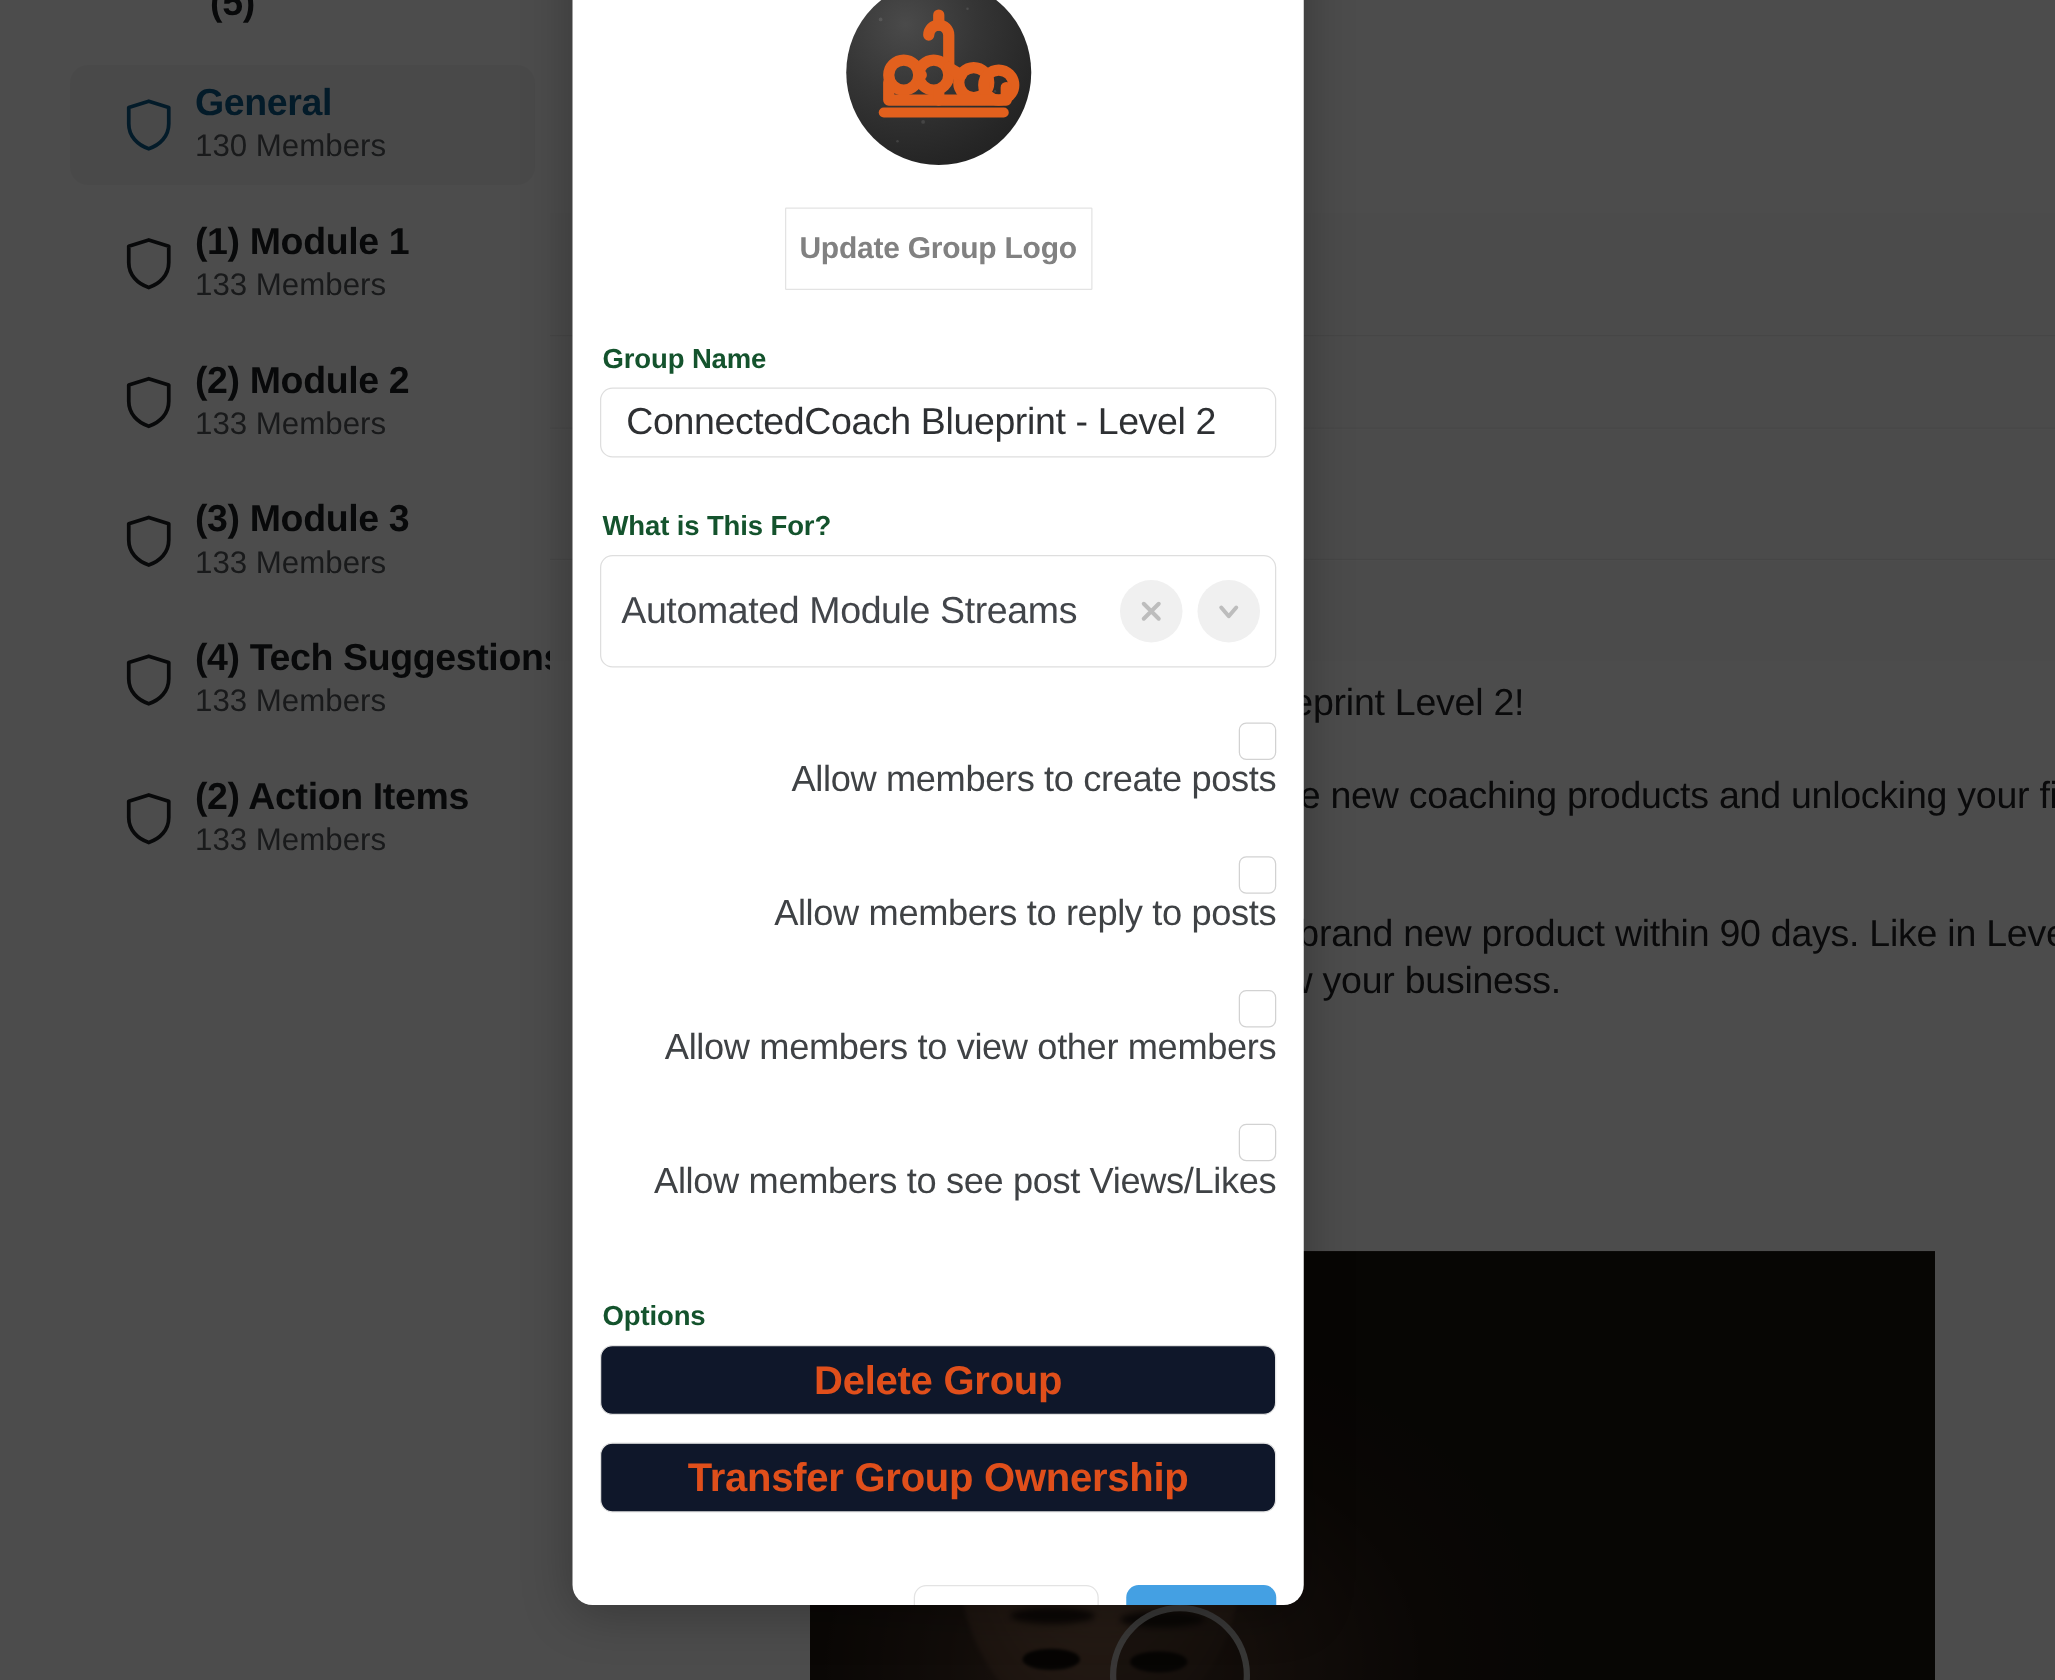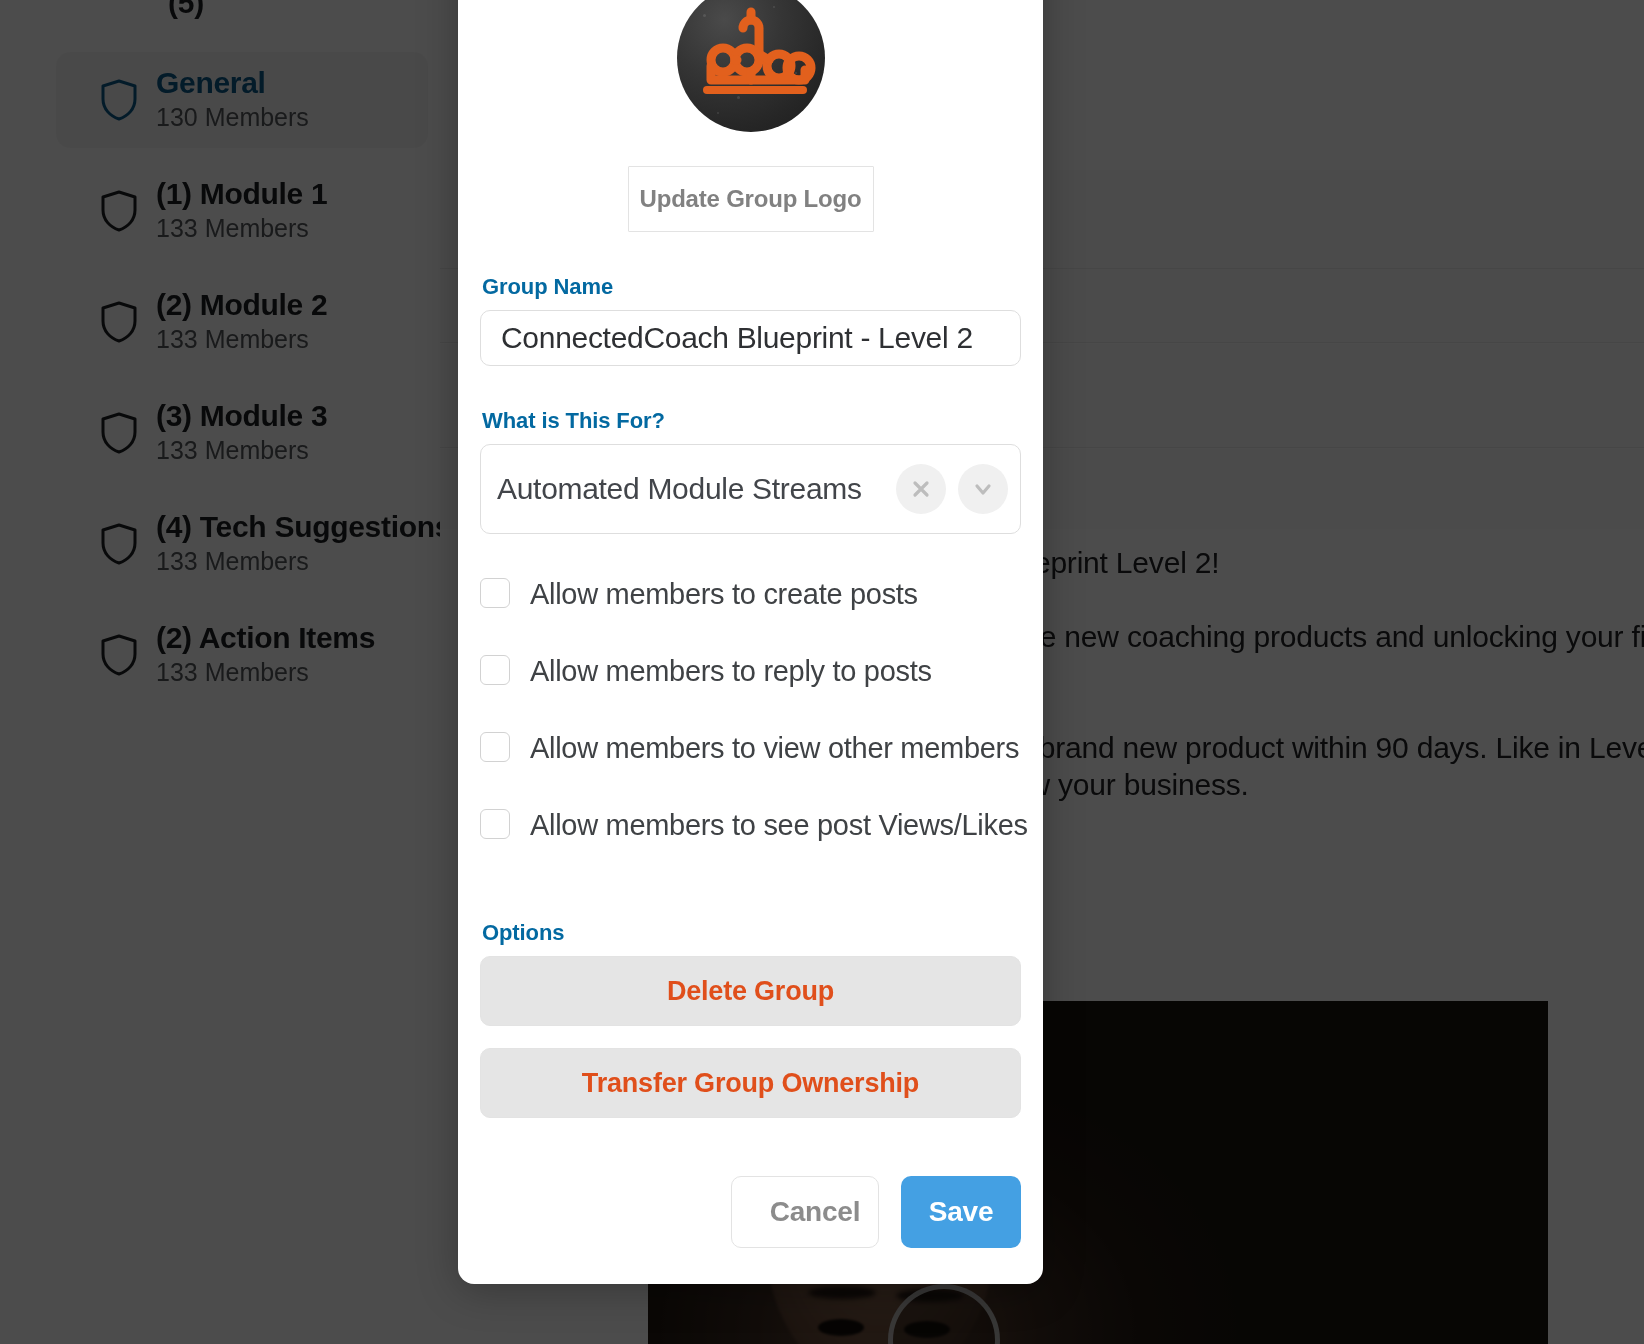--- a/index.html
+++ b/index.html
@@ -116,21 +116,21 @@
 
   #update-logo-btn {
     display: block; margin: 34px auto 0; width: 246px; height: 66px;
     background: #ffffff; border: 1.5px solid #e3e3e3; border-radius: 1px;
     font-family: "Liberation Sans", sans-serif;
     font-size: 24px; font-weight: 700; color: #818181; letter-spacing: -0.2px;
     cursor: pointer;
   }
 
   .field-label {
-    font-size: 22px; font-weight: 700; color: #0369a1;
+    font-size: 22px; font-weight: 700; color: #14532d;
     letter-spacing: -0.1px; margin: 0 0 10px 2px;
   }
   .field-group { margin-top: 42px; }
 
   .text-input {
     width: 100%; height: 56px;
     border: 1.5px solid #dedede; border-radius: 10px;
     background: #ffffff; padding: 0 20px;
     font-family: "Liberation Sans", sans-serif;
     font-size: 30px; color: #2e3033; letter-spacing: -0.3px;
@@ -147,39 +147,39 @@
   }
   .round-btn {
     width: 50px; height: 50px; border-radius: 50%;
     background: #f0f0f0; border: none; flex: none;
     display: flex; align-items: center; justify-content: center;
     margin-right: 12px; cursor: pointer;
   }
   .round-btn svg { display: block; }
 
   .check-row {
-    display: flex; align-items: flex-start; margin-top: 44px; cursor: pointer;
+    display: flex; align-items: flex-end; margin-top: 44px; cursor: pointer; flex-direction: column;
   }
   .check-row:first-of-type { margin-top: 52px; }
   .checkbox {
     width: 30px; height: 30px; flex: none;
     border: 1.8px solid #d2d2d2; border-radius: 6px; background: #fff;
   }
   .check-label {
     margin-left: 20px; font-size: 29px; color: #3f4245; letter-spacing: -0.3px;
     white-space: nowrap;
   }
 
   #options-label { margin-top: 78px; }
 
   .danger-btn {
-    display: block; width: 100%; height: 70px; margin-top: 0;
-    background: #e5e5e5; border: 1.5px solid #e3e3e3; border-radius: 10px;
-    font-family: "Liberation Sans", sans-serif;
-    font-size: 27px; font-weight: 700; color: #e04f1b; letter-spacing: -0.2px;
+    display: block; width: 100%; height: 56px; margin-top: 0;
+    background: #0f172a; border: 1.5px solid #e3e3e3; border-radius: 10px;
+    font-family: "Liberation Sans", sans-serif;
+    font-size: 32px; font-weight: 700; color: #e04f1b; letter-spacing: -0.2px;
     cursor: pointer;
   }
   .danger-btn + .danger-btn { margin-top: 22px; }
 
   #footer {
     display: flex; justify-content: flex-end; align-items: center;
     gap: 22px; padding: 58px 22px 0 0;
   }
   #cancel-btn {
     width: 148px; height: 72px; background: #fff;

